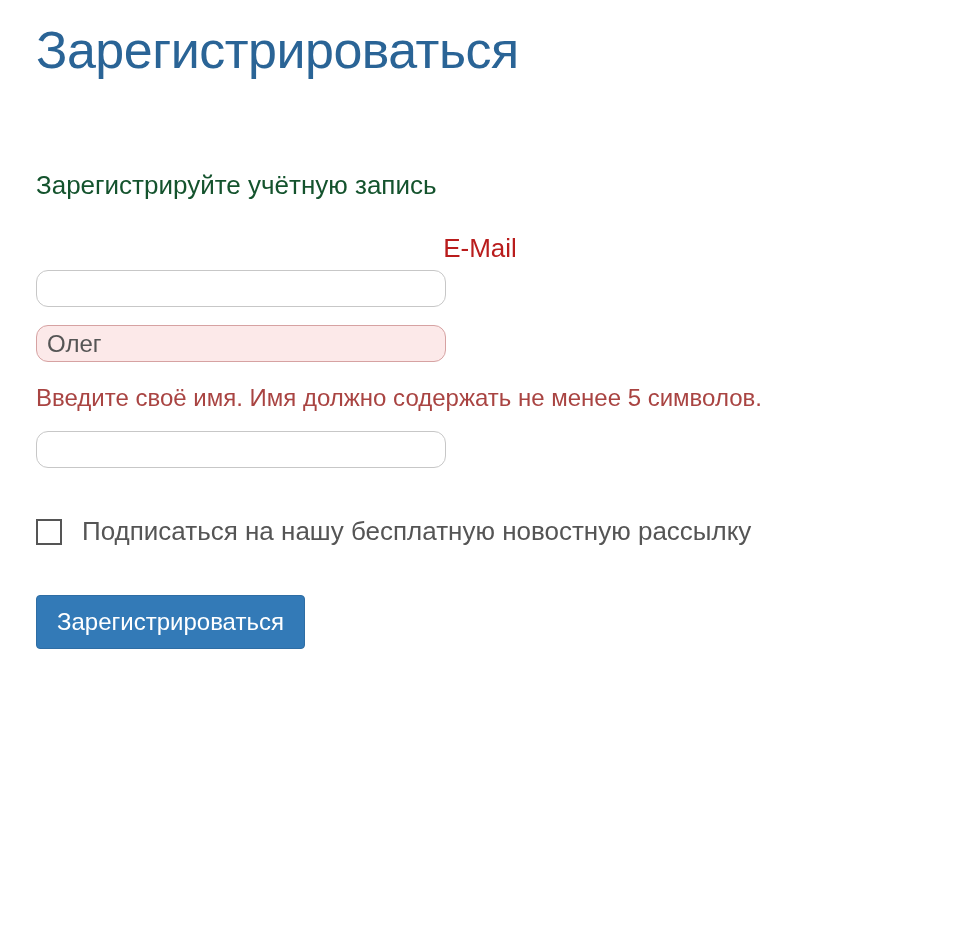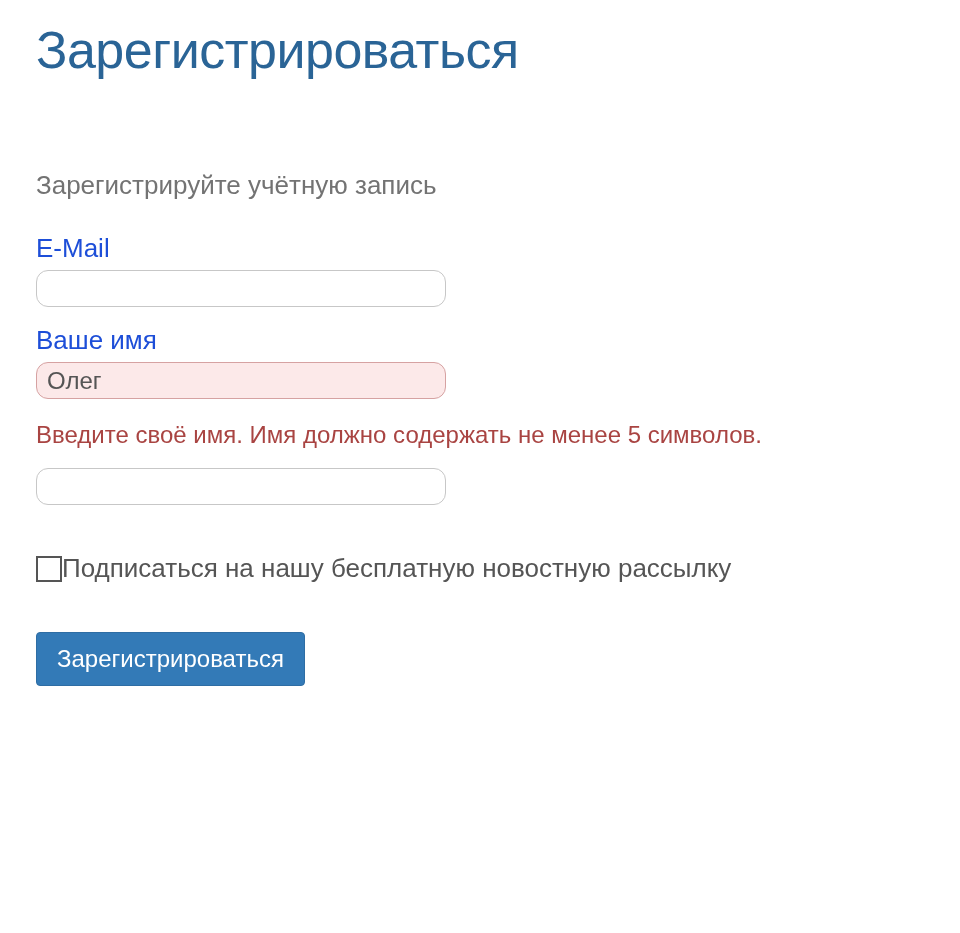--- a/index.html
+++ b/index.html
@@ -16,31 +16,32 @@
     }
     h1.page-title {
       font-size: 52px;
       font-weight: 400;
       color: #2a6496;
       margin-bottom: 90px;
       letter-spacing: -0.5px;
     }
     .subtitle {
       font-size: 26px;
-      color: #737373;
+      color: #14532d;
       margin-bottom: 32px;
     }
     .form-group {
       margin-bottom: 18px;
     }
     .form-label {
       display: block;
       font-size: 26px;
-      color: #1d4ed8;
+      color: #b91c1c;
       margin-bottom: 6px;
+      text-align: center;
     }
     .text-input {
       width: 410px;
       height: 37px;
       border: 1px solid #c7c7c7;
       border-radius: 12px;
       font-size: 24px;
       padding: 4px 10px;
       background: #ffffff;
       color: #555;
@@ -54,21 +55,21 @@
       color: #a94442;
       font-size: 24px;
       margin-top: 20px;
       line-height: 1.3;
     }
     .checkbox-row {
       display: flex;
       align-items: center;
       margin-top: 48px;
       margin-bottom: 48px;
-      gap: 0;
+      gap: 20px;
     }
     .checkbox {
       width: 26px;
       height: 26px;
       border: 2px solid #555;
       background: #fff;
       cursor: pointer;
       flex-shrink: 0;
     }
     .checkbox-label {
@@ -95,21 +96,20 @@
 <h1 class="page-title">Зарегистрироваться</h1>
 
 <div class="subtitle">Зарегистрируйте учётную запись</div>
 
 <div class="form-group">
   <label class="form-label">E-Mail</label>
   <input type="text" class="text-input" value="" style="">
 </div>
 
 <div class="form-group">
-  <label class="form-label">Ваше имя</label>
   <input type="text" class="text-input error" value="Олег" style="">
   <div class="error-text">Введите своё имя. Имя должно содержать не менее 5 символов.</div>
 </div>
 
 <div class="form-group">
   <input type="password" class="text-input" value="" style="">
 </div>
 
 <div class="checkbox-row">
   <div class="checkbox"></div>

